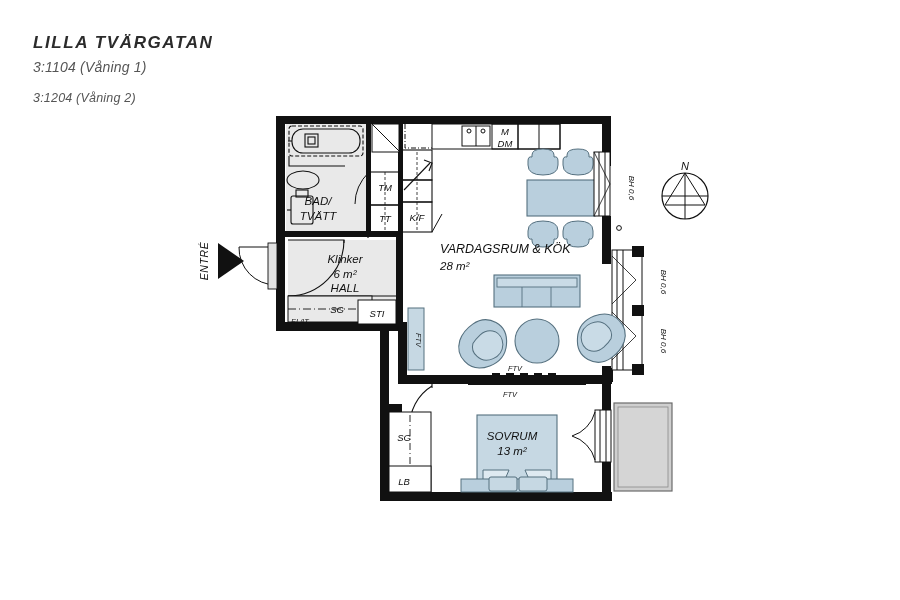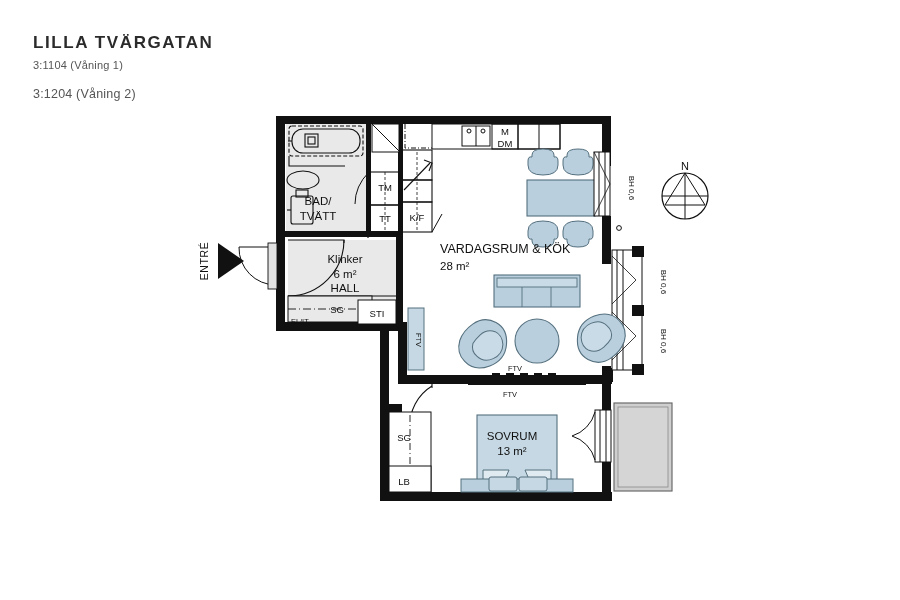--- a/index.html
+++ b/index.html
@@ -1,30 +1,30 @@
 <!DOCTYPE html>
 <html><head>
 <meta charset="utf-8">
 <style>
   html,body{margin:0;padding:0;}
   body{
     width:900px;height:600px;background:#ffffff;
     font-family:"Liberation Sans", sans-serif;
     color:#1c1c1c;overflow:hidden;position:relative;
   }
-  #stage{position:absolute;left:0;top:0;width:872px;height:600px;}
+  #stage{position:absolute;left:0;top:0;width:872px;height:600px;font-style:italic;}
 
   
   .hdr{position:absolute;left:33px;top:33px;}
   .hdr .title{
     font-size:17px;font-weight:bold;letter-spacing:1.6px;color:#2b2b2b;
     white-space:nowrap;
   }
   .hdr .sub{
-    font-size:11px;color:#555;letter-spacing:.2px;margin-top:6px;white-space:nowrap;
+    font-size:14px;color:#555;letter-spacing:.2px;margin-top:6px;white-space:nowrap;
   }
   .hdr .sub2{
     font-size:12.5px;color:#555;letter-spacing:.2px;margin-top:16px;white-space:nowrap;
   }
 
   
   #plan{position:absolute;left:0;top:0;}
 
   .rmlabel{
     font-family:"Liberation Sans", sans-serif;

